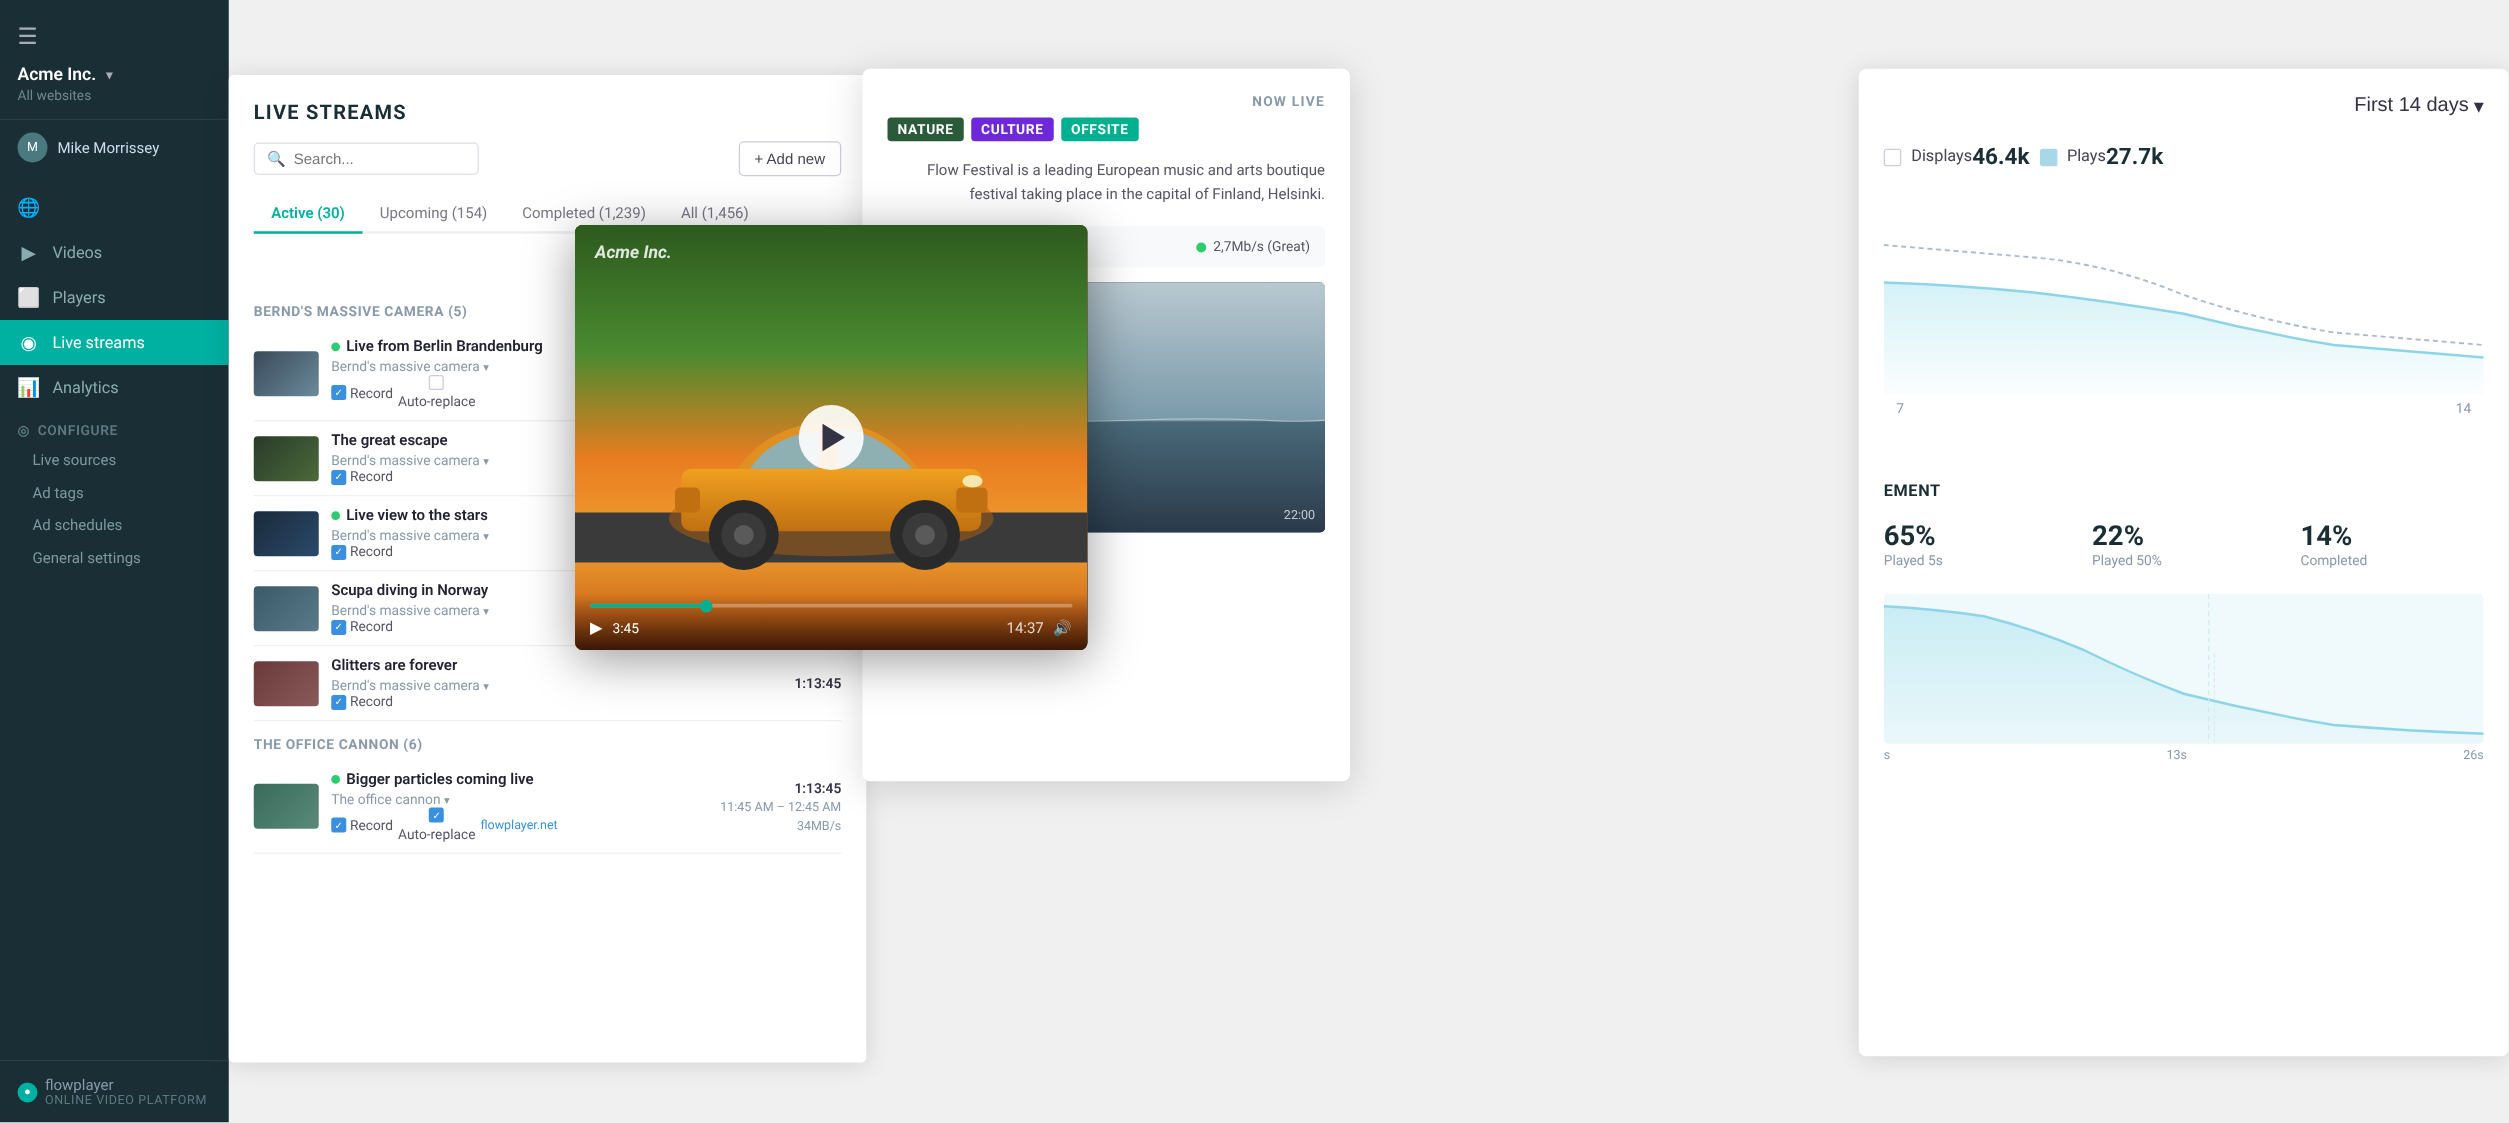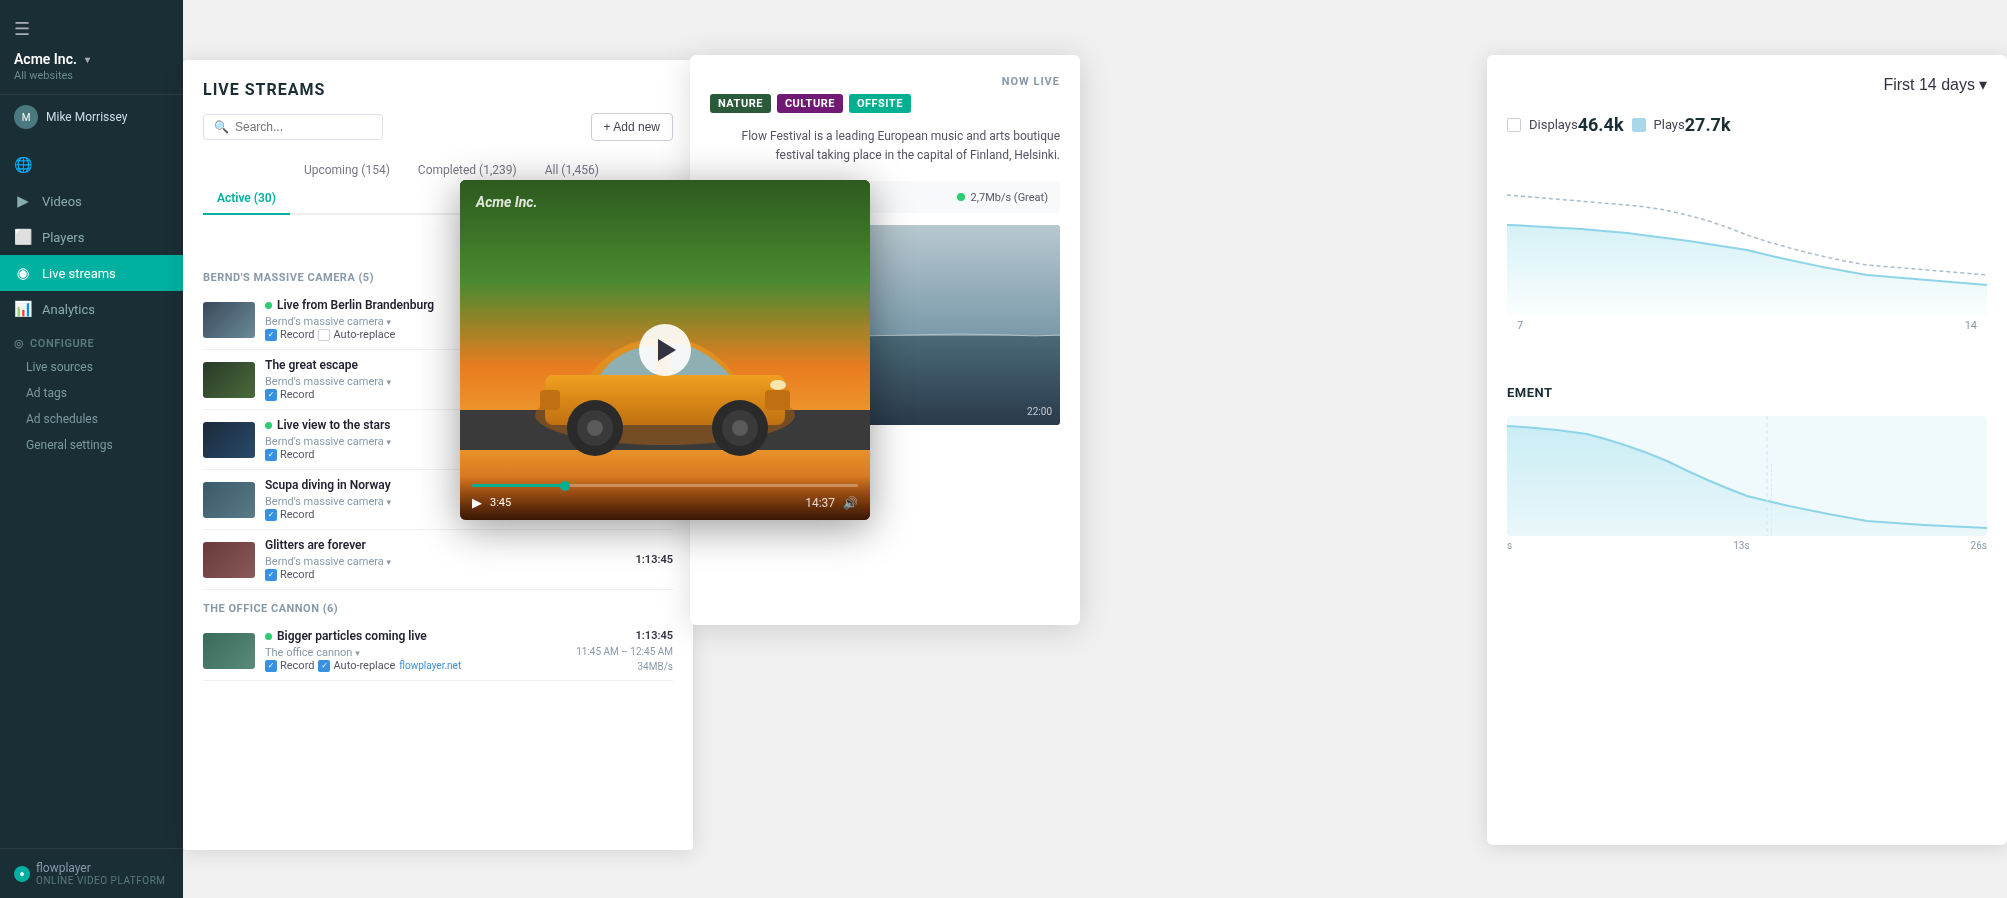--- a/index.html
+++ b/index.html
@@ -182,21 +182,20 @@
       font-size: 12px;
       color: #778;
       cursor: pointer;
       border-bottom: 2px solid transparent;
       margin-bottom: -2px;
     }
     .tab.active {
       color: #00b0a0;
       border-bottom: 2px solid #00b0a0;
       font-weight: 600;
-      margin-top: 28px;
     }
     .filter-row {
       display: flex;
       align-items: center;
       justify-content: flex-end;
       padding: 10px 20px;
       gap: 8px;
     }
     .filter-btn {
       display: flex;
@@ -325,20 +324,21 @@
       border-radius: 2px;
       display: flex; align-items: center; justify-content: center;
       color: #fff; font-size: 8px;
     }
     .auto-replace-check {
       display: flex;
       align-items: center;
       gap: 3px;
       font-size: 11px;
       color: #556;
+      flex-direction: column;
     }
     .checkbox-empty {
       width: 12px; height: 12px;
       border: 1px solid #ccd;
       border-radius: 2px;
     }
     .stream-link {
       font-size: 10px;
       color: #3a90e0;
     }
@@ -482,21 +482,21 @@
       margin-bottom: 14px;
     }
     .tag {
       padding: 3px 8px;
       border-radius: 3px;
       font-size: 11px;
       font-weight: 700;
       letter-spacing: 0.5px;
     }
     .tag-nature { background: #2a5a3a; color: #fff; }
-    .tag-culture { background: #701a75; color: #fff; }
+    .tag-culture { background: #6d28d9; color: #fff; }
     .tag-offsite { background: #00b090; color: #fff; }
     .detail-desc {
       font-size: 12px;
       color: #556;
       line-height: 1.6;
       margin-bottom: 16px;
     }
     .detail-camera-row {
       display: flex;
       align-items: center;
@@ -1111,20 +1111,34 @@
 
       <path d="M0 70 Q60 72 120 78 Q180 85 240 95 Q300 110 360 120 Q420 125 480 130 L480 160 L0 160Z" fill="url(#areaGrad2)"></path>
       <path d="M0 70 Q60 72 120 78 Q180 85 240 95 Q300 110 360 120 Q420 125 480 130" stroke="#8ed4e8" stroke-width="2" fill="none"></path>
     </svg>
     <div class="chart-x-labels">
       <span class="chart-x-label">7</span>
       <span class="chart-x-label">14</span>
     </div>
   </div>
   <div class="analytics-section-title">EMENT</div>
+  <div class="engagement-stats">
+    <div class="eng-stat">
+      <div class="eng-pct">65%</div>
+      <div class="eng-label">Played 5s</div>
+    </div>
+    <div class="eng-stat">
+      <div class="eng-pct">22%</div>
+      <div class="eng-label">Played 50%</div>
+    </div>
+    <div class="eng-stat">
+      <div class="eng-pct">14%</div>
+      <div class="eng-label">Completed</div>
+    </div>
+  </div>
   <div class="engagement-chart">
     <div class="eng-chart-inner">
       <svg width="100%" height="100%" viewBox="0 0 480 120" preserveAspectRatio="none">
         <defs>
           <linearGradient id="engGrad" x1="0" y1="0" x2="0" y2="1">
             <stop offset="0%" stop-color="#b8e8f0" stop-opacity="0.7"></stop>
             <stop offset="100%" stop-color="#b8e8f0" stop-opacity="0.1"></stop>
           </linearGradient>
         </defs>
         <path d="M0 10 Q40 12 80 18 Q120 28 160 45 Q200 65 240 80 Q300 95 360 105 Q420 110 480 112 L480 120 L0 120Z" fill="url(#engGrad)"></path>

